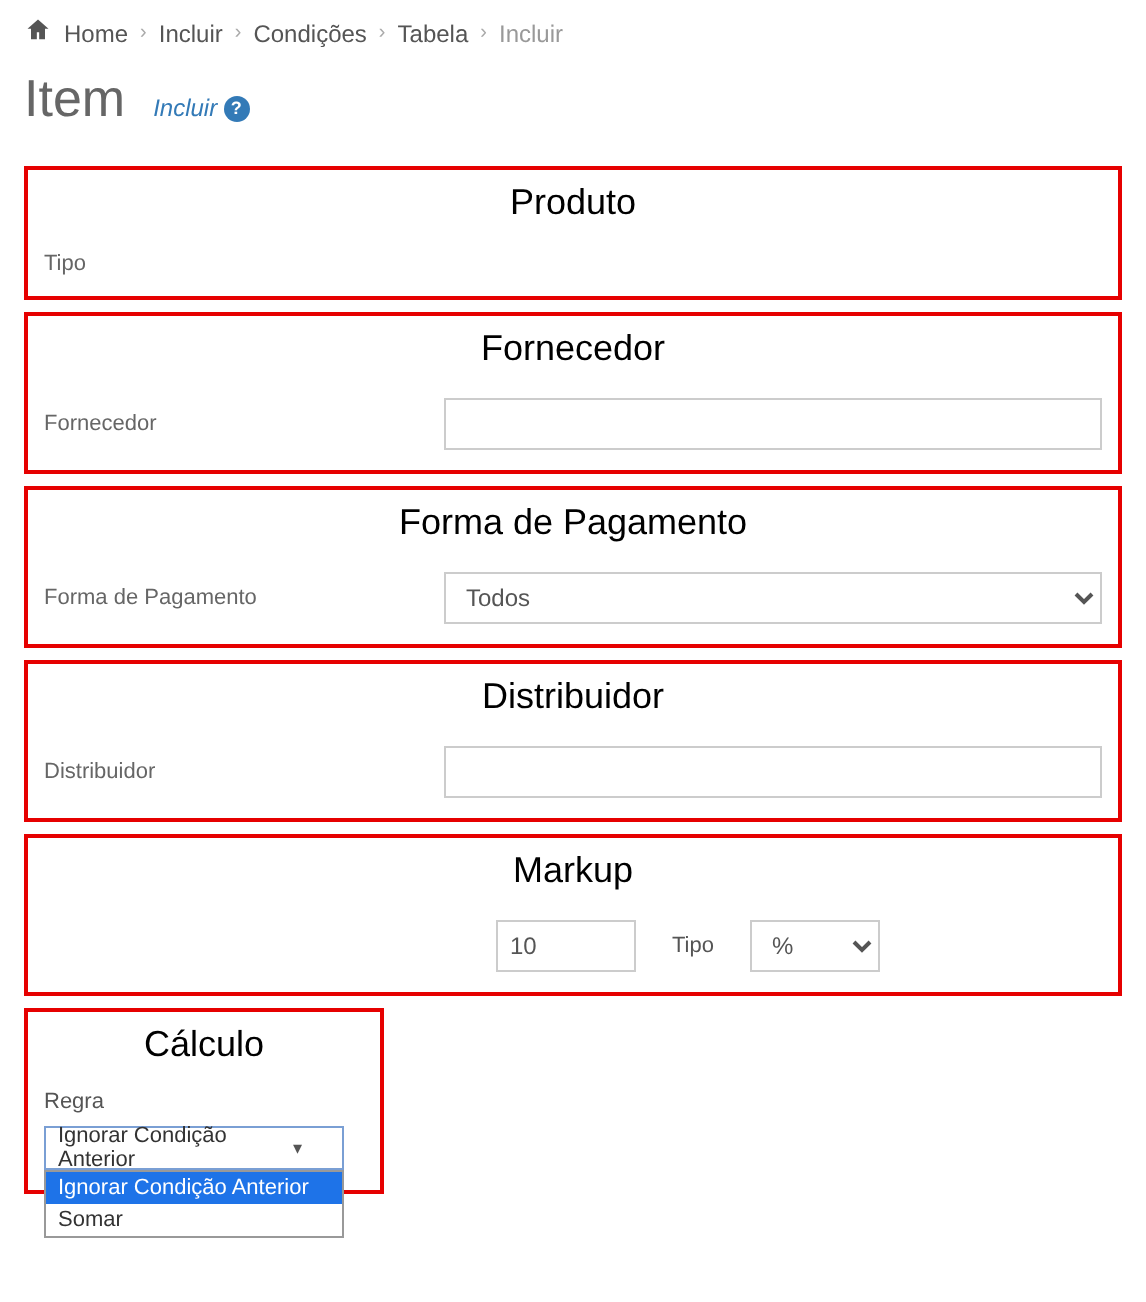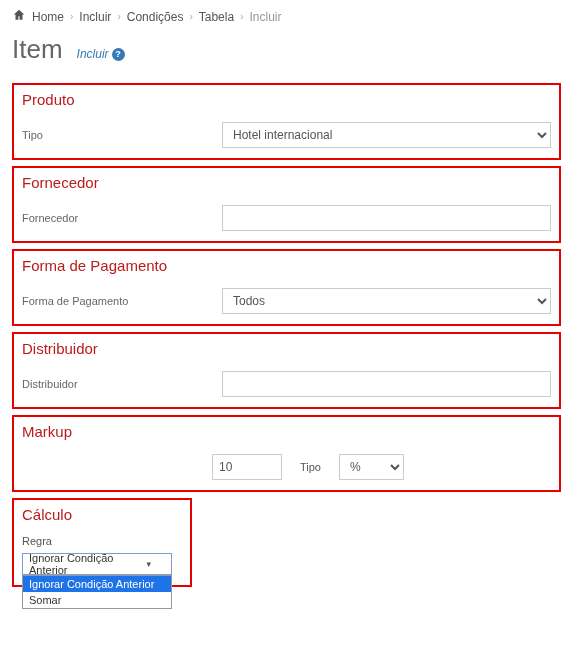--- a/index.html
+++ b/index.html
@@ -56,24 +56,25 @@
       justify-content: center;
     }
     .info-block { margin-bottom: 12px; font-size: 12px; color: #555; }
     .info-line { line-height: 1.5; }
     .panel {
       border: 2px solid #e60000;
       margin-bottom: 6px;
       padding: 6px 8px 10px 8px;
     }
     .panel-title {
-      font-size: 15px;
+      font-size: 18px;
       font-weight: 400;
-      color: #b91c1c;
+      color: #000000;
       margin-bottom: 14px;
+      text-align: center;
     }
     .field-row {
       display: flex;
       align-items: center;
       gap: 10px;
     }
     .field-label {
       font-size: 11px;
       color: #666;
       min-width: 120px;
@@ -82,21 +83,21 @@
     select, input[type="text"] {
       border: 1px solid #ccc;
       background: #fff;
       font-size: 12px;
       padding: 4px 6px;
       height: 26px;
       color: #555;
     }
     select.full, input.full { flex: 1; min-width: 0; }
     select.small { width: 65px; }
-    input.small { width: 70px; }
+    input.small { width: 70px; margin-left: 36px; }
     .markup-row {
       display: flex;
       align-items: center;
       gap: 18px;
       padding-left: 190px;
     }
     .tipo-label { font-size: 11px; color: #555; }
     .panel.calc { width: 180px; }
     .calc .panel-title { margin-bottom: 12px; }
     .regra-label { font-size: 11px; color: #555; margin-bottom: 6px; }
@@ -161,23 +162,20 @@
   </div>
 </div>
 
 <div class="info-block">
 </div>
 
 <div class="panel">
   <div class="panel-title">Produto</div>
   <div class="field-row">
     <div class="field-label wide">Tipo</div>
-    <select class="full">
-      <option>Hotel internacional</option>
-    </select>
   </div>
 </div>
 
 <div class="panel">
   <div class="panel-title">Fornecedor</div>
   <div class="field-row">
     <div class="field-label wide">Fornecedor</div>
     <input type="text" class="full" value="" style="">
   </div>
 </div>

